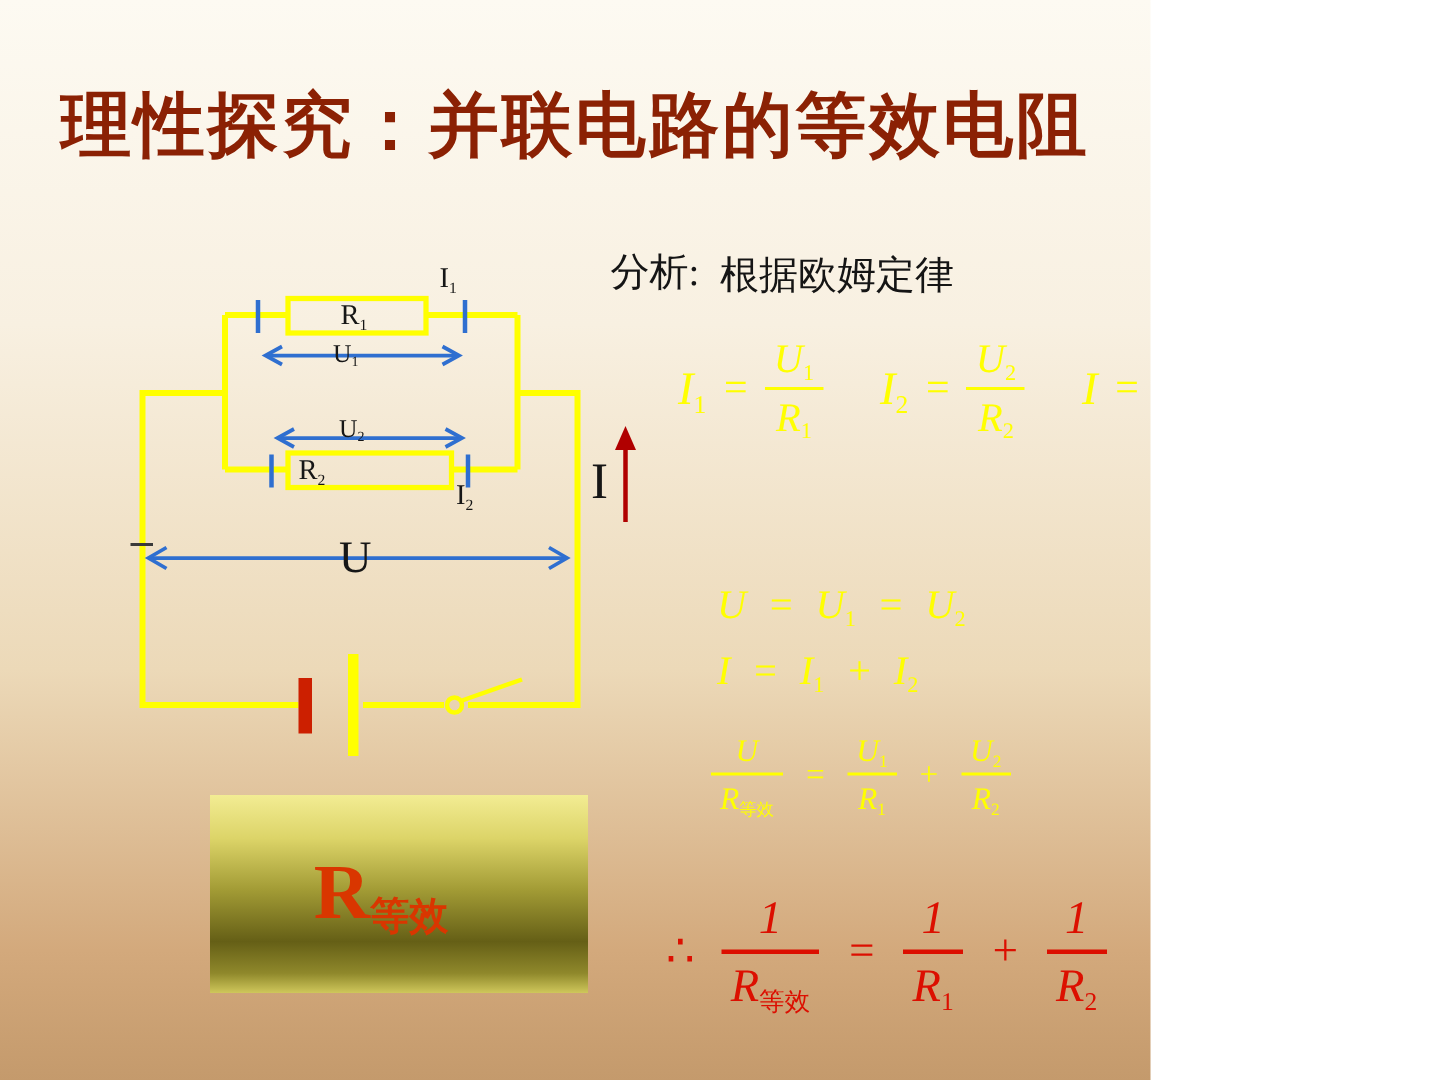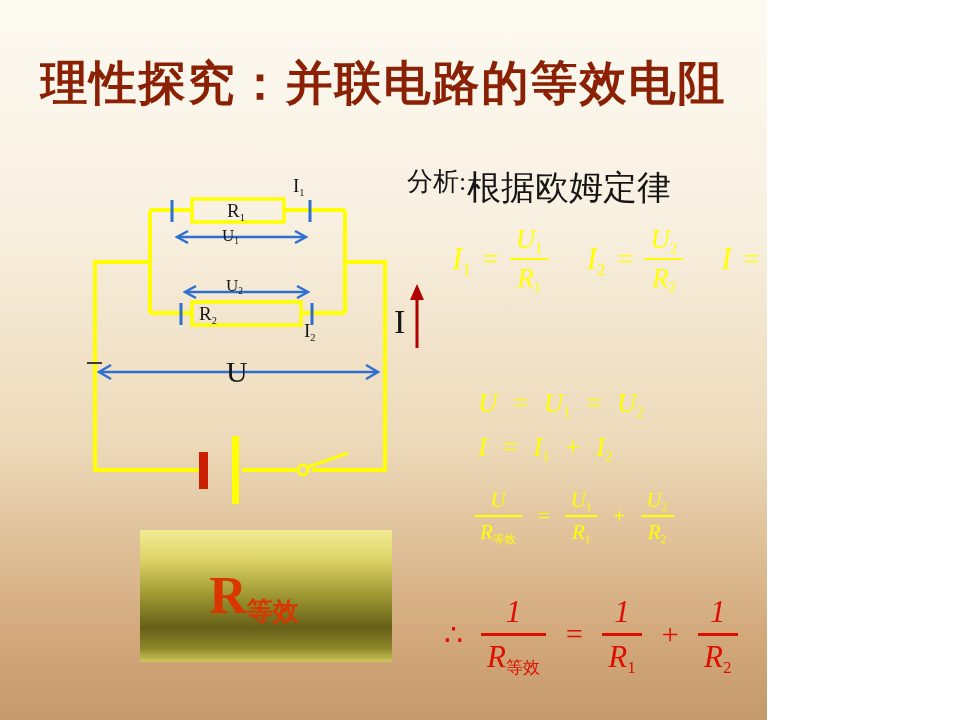--- a/index.html
+++ b/index.html
@@ -23,21 +23,21 @@
   .lbl-r1 { left:227px; top:201px; font-size:19px; }
   .lbl-u1 { left:222px; top:227px; font-size:17px; }
   .lbl-u2 { left:226px; top:277px; font-size:17px; }
   .lbl-r2 { left:199px; top:304px; font-size:19px; }
   .lbl-i2 { left:304px; top:321px; font-size:19px; }
   .lbl-u  { left:226px; top:357px; font-size:30px; }
   .lbl-i  { left:394px; top:305px; font-size:34px; }
 
   .blacktext { position:absolute; color:#151515; line-height:1.2; }
   .analysis-label { left:366px; top:166px; font-size:26px;margin-left:41px; }
-  .ohm-intro { left:467px; top:168px; font-size:34px; }
+  .ohm-intro { left:480px; top:168px; font-size:26px; }
   .parallel-intro { left:452px; top:330px; font-size:26px; }
   .msub { font-size:0.55em; font-style:normal; position:relative; top:0.35em; }
 
   .ohm-row { position:absolute; left:452px; top:224px; display:flex; align-items:center; gap:38px; color:#ffff00; }
   .formula { display:flex; align-items:center; gap:10px; font-style:italic; }
   .formula .lhs { font-size:31px; }
   .formula .eq, .formula .op { font-size:28px; }
   .frac { display:inline-flex; flex-direction:column; align-items:center; }
   .frac .num, .frac .den { font-size:27px; line-height:1.15; padding:0 6px; white-space:nowrap; }
   .fbar { align-self:stretch; height:2px; background:currentColor; margin:3px 0; }

